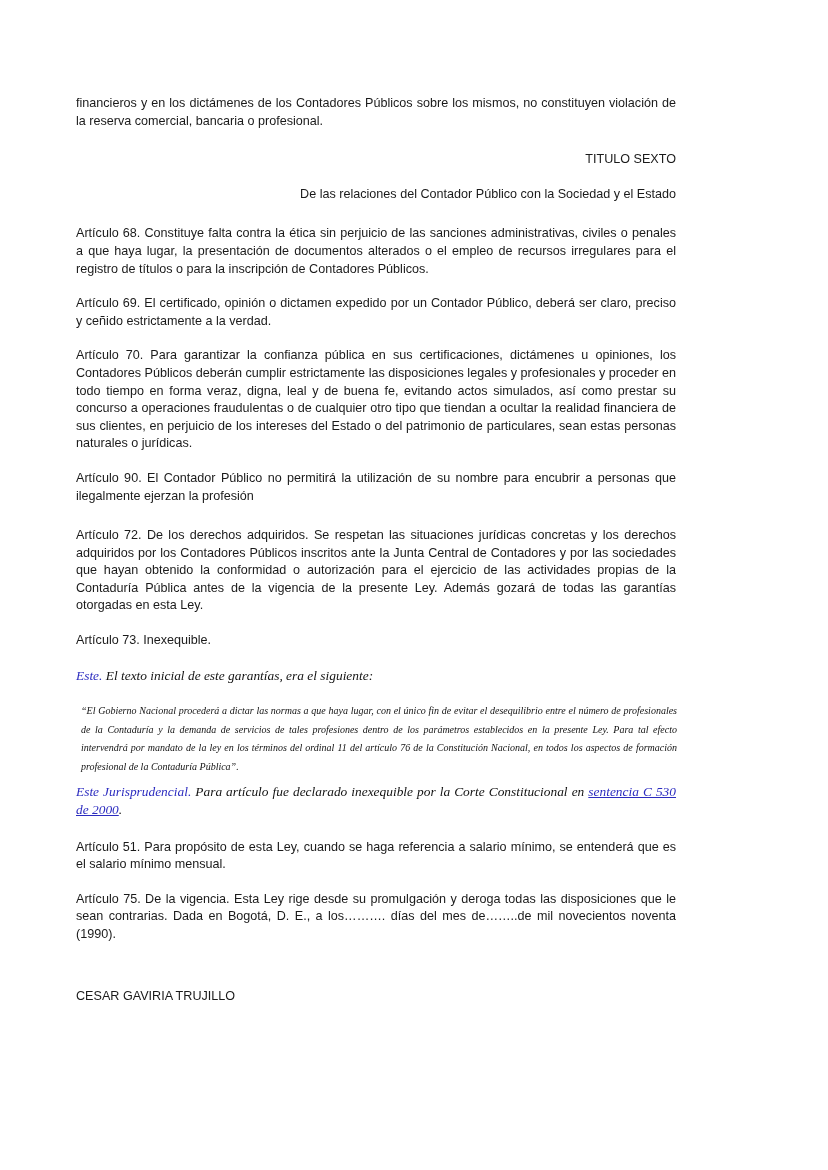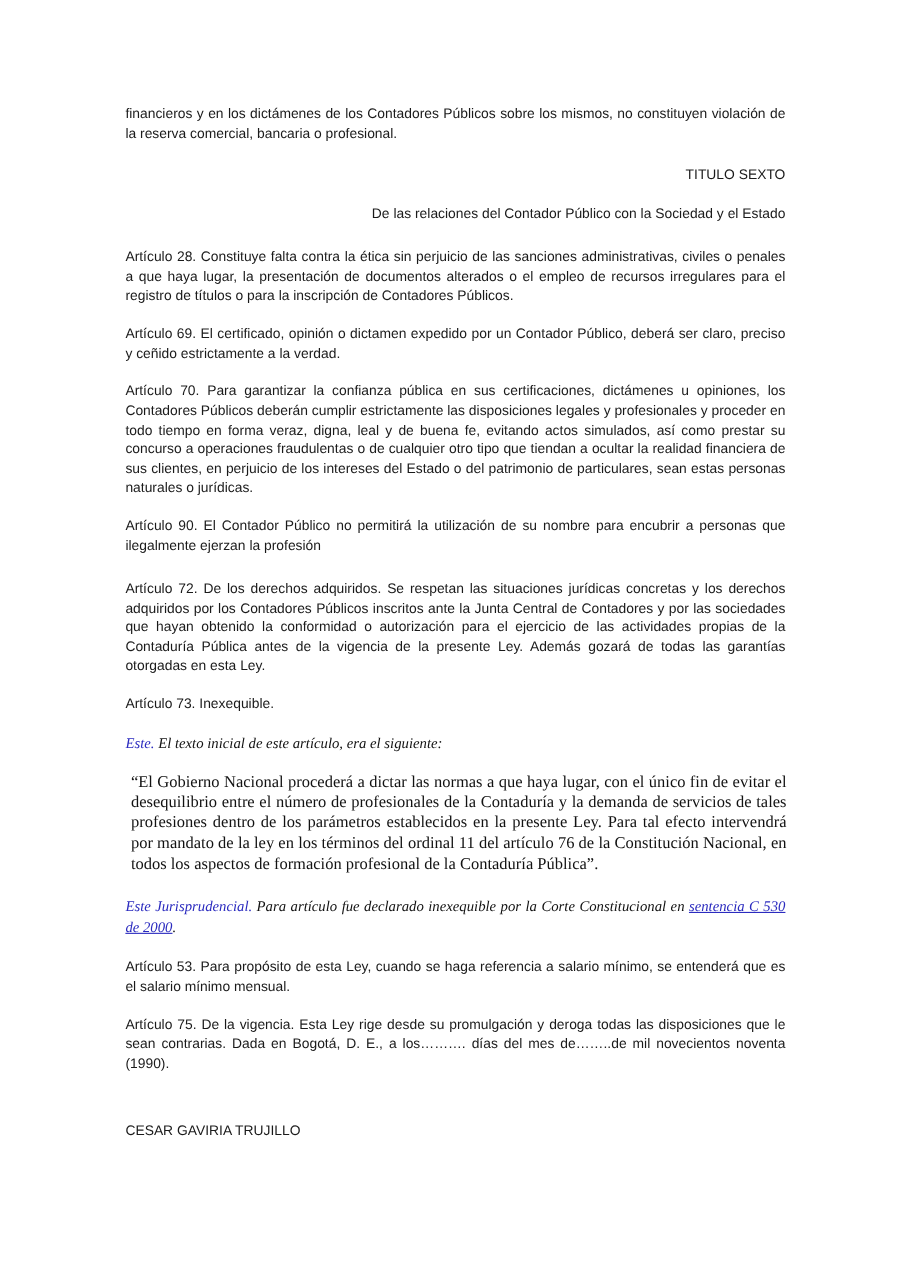--- a/index.html
+++ b/index.html
@@ -13,21 +13,21 @@
     overflow: hidden;
     font-family: "Liberation Sans", sans-serif;
     color: #1a1a1a;
   }
   .page {
     position: relative;
     width: 828px;
     height: 1170px;
     background: #ffffff;
     box-sizing: border-box;
-    padding: 95px 114px 0 114px;
+    padding: 95px 114px 0 76px;
   }
   .content {
     width: 600px;
   }
   p {
     margin: 0;
     padding: 0;
   }
   .para {
     font-family: "Liberation Sans", sans-serif;
@@ -58,29 +58,30 @@
     color: #121212;
     margin-bottom: 17px;
   }
   .note-label {
     color: #2b2bbf;
     font-style: italic;
     font-family: "Liberation Serif", serif;
   }
   .quote-block {
     font-family: "Liberation Serif", serif;
-    font-size: 15px;
+    font-style: italic;
+    font-size: 10px;
     line-height: 18.6px;
     text-align: justify;
     text-justify: inter-word;
     text-align-last: left;
     color: #121212;
     margin-left: 5px;
     width: 596px;
-    margin-bottom: 20px;
+    margin-bottom: 6px;
   }
   .note-juris {
     margin-bottom: 19px;
   }
   .link {
     color: #2b2bbf;
     text-decoration: underline;
     font-style: italic;
     font-family: "Liberation Serif", serif;
     cursor: pointer;
@@ -104,45 +105,45 @@
     <p class="para">financieros y en los dictámenes de los Contadores Públicos sobre los mismos, no constituyen violación de la reserva comercial, bancaria o profesional.</p>
 
     <div class="gap-before-title"></div>
 
     <p class="heading">TITULO SEXTO</p>
 
     <p class="heading">De las relaciones del Contador Público con la Sociedad y el Estado</p>
 
     <div class="spacer-sm"></div>
 
-    <p class="para">Artículo 28. Constituye falta contra la ética sin perjuicio de las sanciones administrativas, civiles o penales a que haya lugar, la presentación de documentos alterados o el empleo de recursos irregulares para el registro de títulos o para la inscripción de Contadores Públicos.</p>
+    <p class="para">Artículo 68. Constituye falta contra la ética sin perjuicio de las sanciones administrativas, civiles o penales a que haya lugar, la presentación de documentos alterados o el empleo de recursos irregulares para el registro de títulos o para la inscripción de Contadores Públicos.</p>
 
     <p class="para">Artículo 69. El certificado, opinión o dictamen expedido por un Contador Público, deberá ser claro, preciso y ceñido estrictamente a la verdad.</p>
 
     <p class="para">Artículo 70. Para garantizar la confianza pública en sus certificaciones, dictámenes u opiniones, los Contadores Públicos deberán cumplir estrictamente las disposiciones legales y profesionales y proceder en todo tiempo en forma veraz, digna, leal y de buena fe, evitando actos simulados, así como prestar su concurso a operaciones fraudulentas o de cualquier otro tipo que tiendan a ocultar la realidad financiera de sus clientes, en perjuicio de los intereses del Estado o del patrimonio de particulares, sean estas personas naturales o jurídicas.</p>
 
     <p class="para">Artículo 90. El Contador Público no permitirá la utilización de su nombre para encubrir a personas que ilegalmente ejerzan la profesión</p>
 
 
     <div class="spacer-sm"></div>
 
     <p class="para">Artículo 72. De los derechos adquiridos. Se respetan las situaciones jurídicas concretas y los derechos adquiridos por los Contadores Públicos inscritos ante la Junta Central de Contadores y por las sociedades que hayan obtenido la conformidad o autorización para el ejercicio de las actividades propias de la Contaduría Pública antes de la vigencia de la presente Ley. Además gozará de todas las garantías otorgadas en esta Ley.</p>
 
     <p class="para">Artículo 73. Inexequible.</p>
 
     <p class="note-block">
-      <span class="note-label">Este.</span><span> El texto inicial de este artículo, era el siguiente:</span>
+      <span class="note-label">Este.</span><span> El texto inicial de este garantías, era el siguiente:</span>
     </p>
 
     <p class="quote-block">“El Gobierno Nacional procederá a dictar las normas a que haya lugar, con el único fin de evitar el desequilibrio entre el número de profesionales de la Contaduría y la demanda de servicios de tales profesiones dentro de los parámetros establecidos en la presente Ley. Para tal efecto intervendrá por mandato de la ley en los términos del ordinal 11 del artículo 76 de la Constitución Nacional, en todos los aspectos de formación profesional de la Contaduría Pública”.</p>
 
     <p class="note-block note-juris">
       <span class="note-label">Este Jurisprudencial.</span><span> Para artículo fue declarado inexequible por la Corte Constitucional en </span><span class="link">sentencia C 530 de 2000</span><span>.</span>
     </p>
 
-    <p class="para">Artículo 53. Para propósito de esta Ley, cuando se haga referencia a salario mínimo, se entenderá que es el salario mínimo mensual.</p>
+    <p class="para">Artículo 51. Para propósito de esta Ley, cuando se haga referencia a salario mínimo, se entenderá que es el salario mínimo mensual.</p>
 
     <p class="para">Artículo 75. De la vigencia. Esta Ley rige desde su promulgación y deroga todas las disposiciones que le sean contrarias. Dada en Bogotá, D. E., a los………. días del mes de……..de mil novecientos noventa (1990).</p>
 
     <p class="signature">CESAR GAVIRIA TRUJILLO</p>
 
   </div>
 </div>
 
 </body></html>

